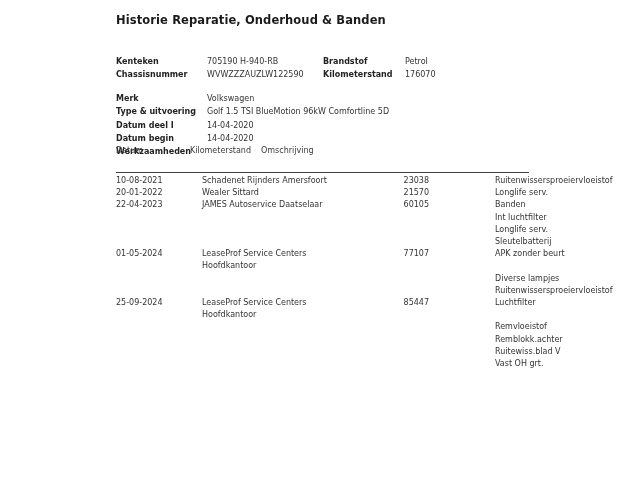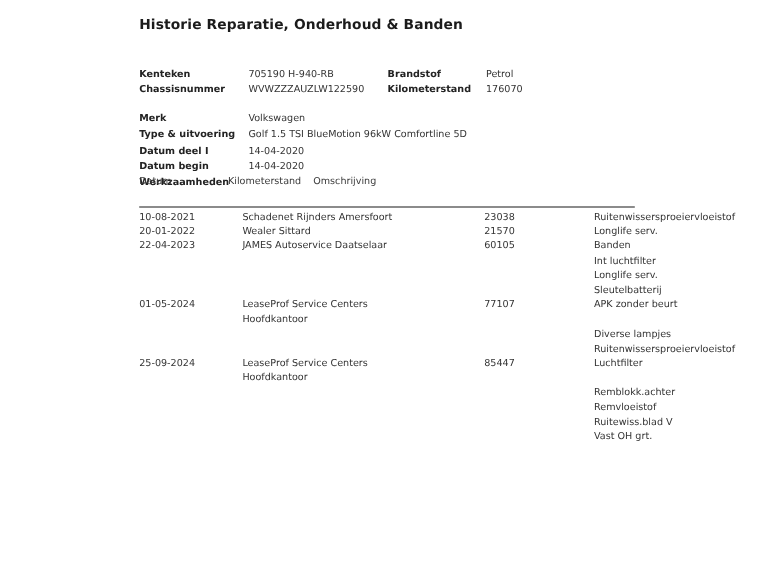--- a/index.html
+++ b/index.html
@@ -166,21 +166,21 @@
       <div class="c-date">25-09-2024</div>
       <div class="c-dealer">
           <div class="line">LeaseProf Service Centers</div>
           <div class="line">Hoofdkantoor</div>
         </div>
       <div class="c-km">85447</div>
       <div class="c-gap"></div>
       <div class="c-desc">
           <div class="line">Luchtfilter</div>
           <div class="line">&nbsp;</div>
+          <div class="line">Remvloeistof</div>
           <div class="line">Remblokk.achter</div>
-          <div class="line">Remvloeistof</div>
           <div class="line">Ruitewiss.blad V</div>
           <div class="line">Vast OH grt.</div>
         </div>
     </div>
   </div>
 
 </div>
 
 </body></html>

